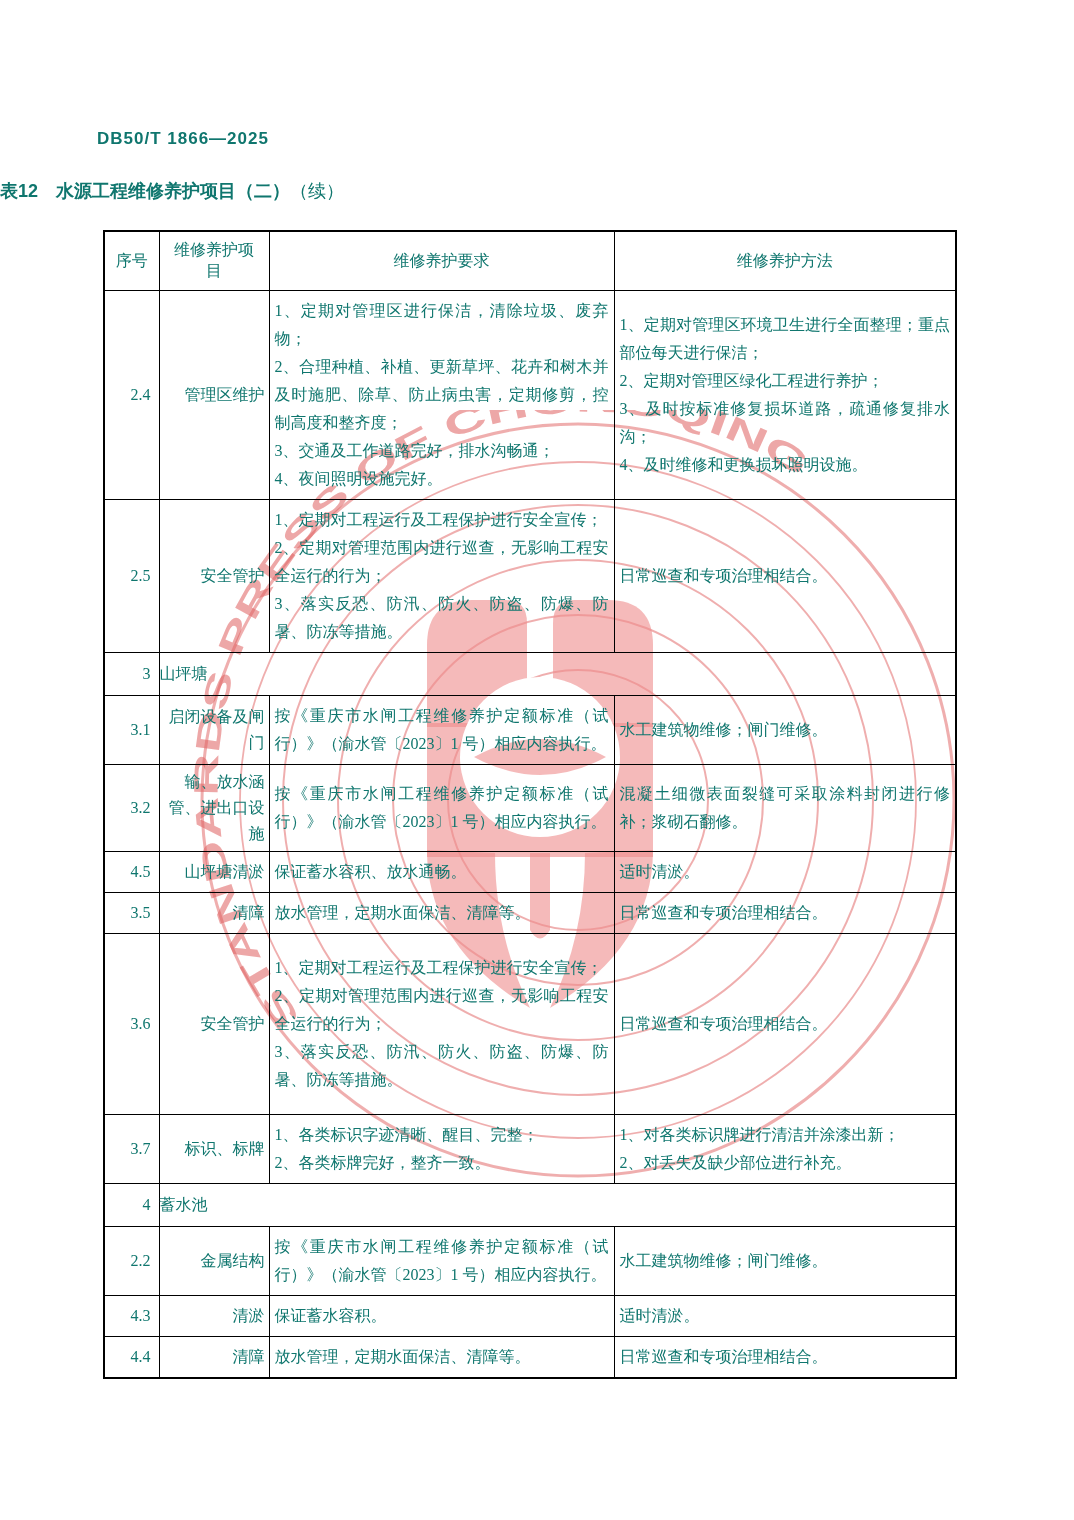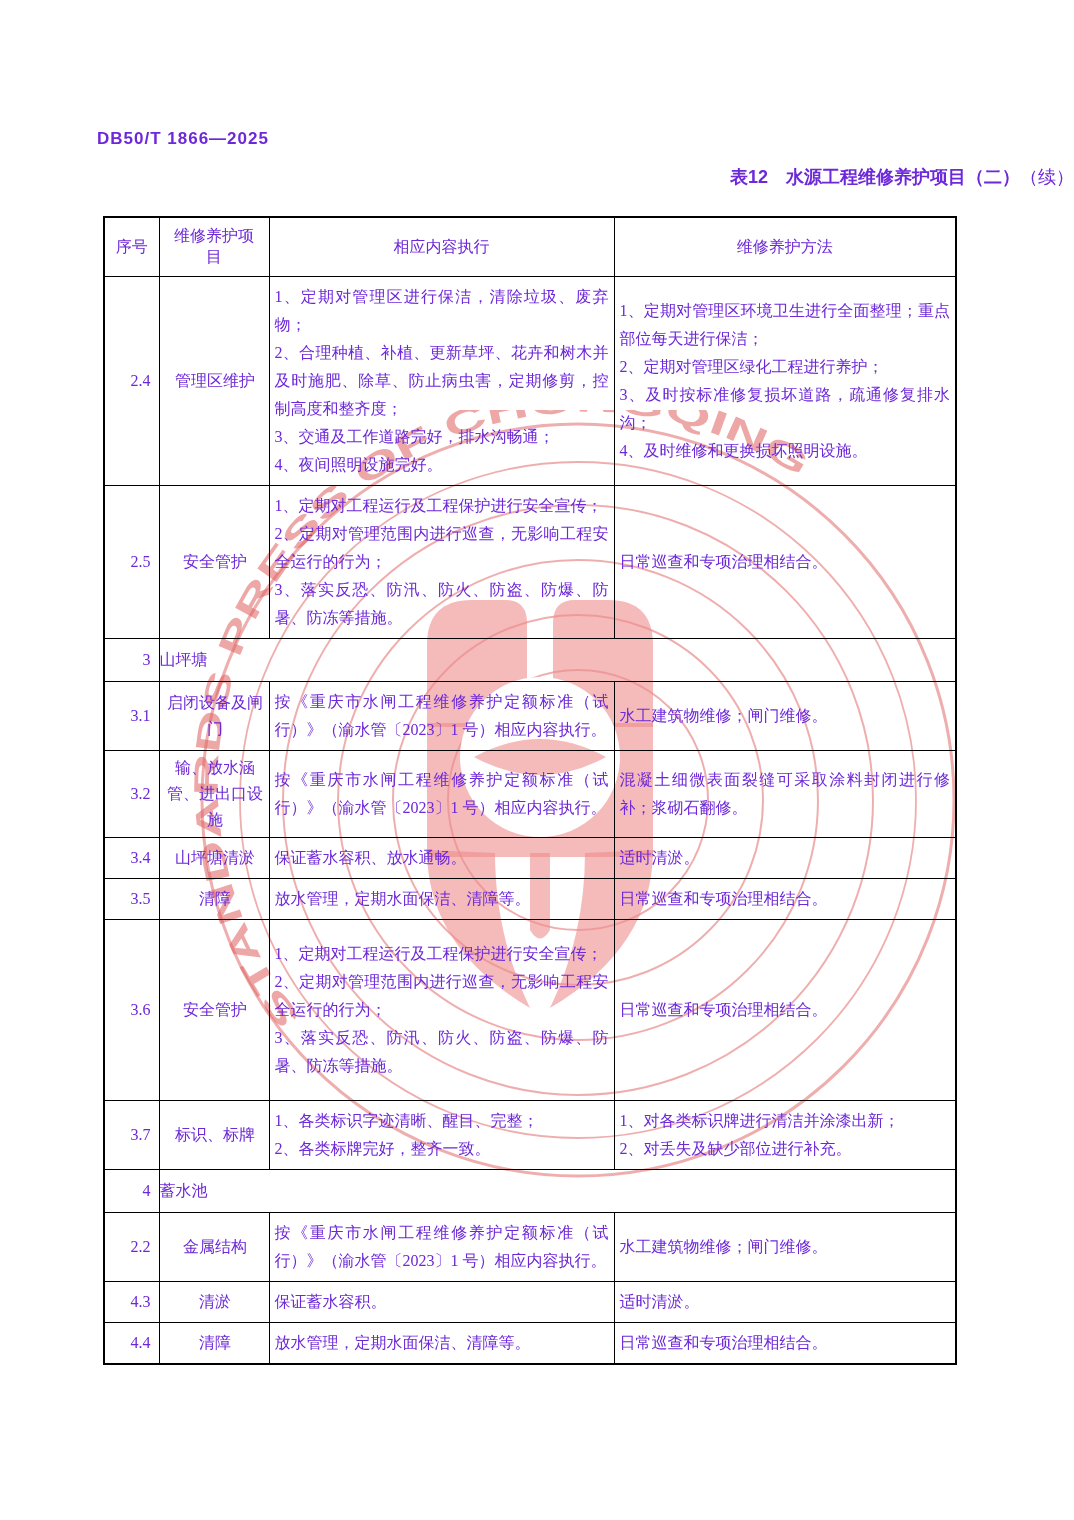--- a/index.html
+++ b/index.html
@@ -3,37 +3,37 @@
 <meta charset="utf-8">
 <style>
   html,body{margin:0;padding:0;background:#e8e8e8;}
   .page{
     position:relative;
     width:1074px;height:1520px;
     background:#ffffff;
     margin:0 auto;
     overflow:hidden;
     font-family:"Liberation Serif","DejaVu Serif",serif;
-    color:#6d28d9;
+    color:#0f766e;
     box-sizing:border-box;
     padding-top:128px;
   }
   .doc-number{
     margin-left:97px;
     font-family:"Liberation Sans","DejaVu Sans",sans-serif;
     font-weight:700;
     font-size:17px;
     letter-spacing:1px;
     height:22px;line-height:22px;
     position:relative;z-index:2;
   }
   .table-title{
-    margin-top:14px;
+    margin-top:28px;
     margin-bottom:26px;
-    text-align:right;
+    text-align:left;
     height:26px;line-height:26px;
     position:relative;z-index:2;
   }
   .table-title .t-main{
     font-family:"Liberation Sans","DejaVu Sans",sans-serif;
     font-weight:700;
     font-size:18px;
   }
   .table-title .t-suffix{
     font-family:"Liberation Serif","DejaVu Serif",serif;
@@ -61,21 +61,21 @@
     vertical-align:middle;
     font-weight:400;
     word-break:break-all;
   }
   table.maint th{
     height:42px;
     text-align:center;
     padding:8px;
   }
   td.c-no{text-align:right;padding:8px;margin-left:44px;}
-  td.c-item{padding:4px 4px 4px 6px;line-height:26px;text-align:center;}
+  td.c-item{padding:4px 4px 4px 6px;line-height:26px;text-align:right;}
   td.c-req, td.c-method{
     padding:6px 5px;
     line-height:28px;
     text-align:justify;
     white-space:pre-line;
   }
   td.c-section{padding:4px 4px 4px 0;height:34px;text-align:left;}
   tr.r-24 td, tr.r-36 td{height:164px;}
   tr.r-25 td{height:136px;}
 </style>
@@ -126,21 +126,21 @@
     <colgroup>
       <col style="width:55px">
         <col style="width:110px">
         <col style="width:345px">
         <col style="width:342px">
     </colgroup>
     <thead>
       <tr>
         <th>序号</th>
         <th>维修养护项目</th>
-        <th>相应内容执行</th>
+        <th>维修养护要求</th>
         <th>维修养护方法</th>
       </tr>
     </thead>
     <tbody>
         <tr class="r-24">
           <td class="c-no">2.4</td>
           <td class="c-item">管理区维护</td>
           <td class="c-req">1、定期对管理区进行保洁，清除垃圾、废弃物；
 2、合理种植、补植、更新草坪、花卉和树木并及时施肥、除草、防止病虫害，定期修剪，控制高度和整齐度；
 3、交通及工作道路完好，排水沟畅通；
@@ -168,21 +168,21 @@
           <td class="c-req">按《重庆市水闸工程维修养护定额标准（试行）》（渝水管〔2023〕1 号）相应内容执行。</td>
           <td class="c-method">水工建筑物维修；闸门维修。</td>
         </tr>
         <tr>
           <td class="c-no">3.2</td>
           <td class="c-item">输、放水涵管、进出口设施</td>
           <td class="c-req">按《重庆市水闸工程维修养护定额标准（试行）》（渝水管〔2023〕1 号）相应内容执行。</td>
           <td class="c-method">混凝土细微表面裂缝可采取涂料封闭进行修补；浆砌石翻修。</td>
         </tr>
         <tr>
-          <td class="c-no">3.4</td>
+          <td class="c-no">4.5</td>
           <td class="c-item">山坪塘清淤</td>
           <td class="c-req">保证蓄水容积、放水通畅。</td>
           <td class="c-method">适时清淤。</td>
         </tr>
         <tr>
           <td class="c-no">3.5</td>
           <td class="c-item">清障</td>
           <td class="c-req">放水管理，定期水面保洁、清障等。</td>
           <td class="c-method">日常巡查和专项治理相结合。</td>
         </tr>

